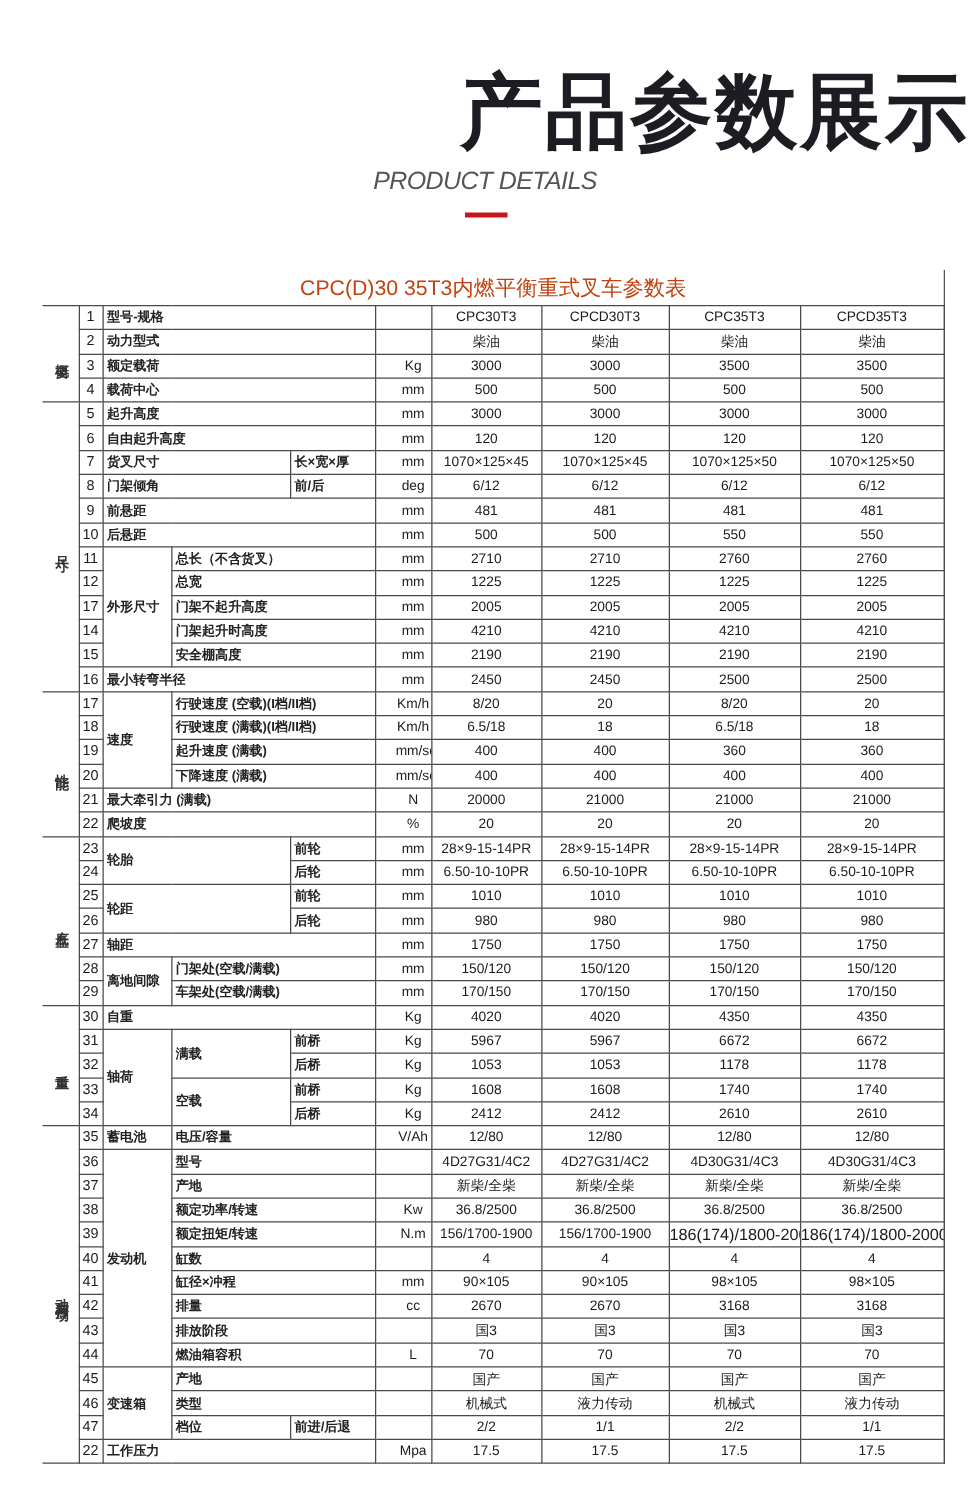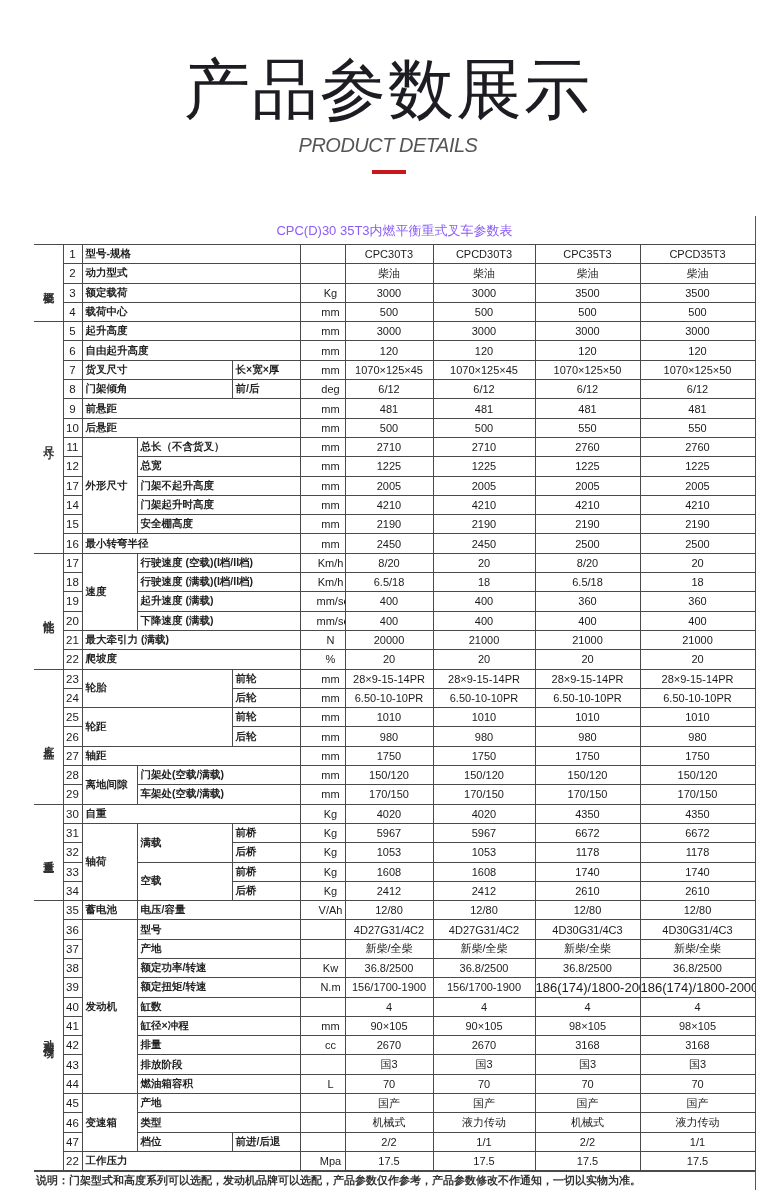--- a/index.html
+++ b/index.html
@@ -1,25 +1,25 @@
 <!DOCTYPE html>
 <html><head>
 <meta charset="utf-8">
 <style>
   html, body { margin:0; padding:0; background:#ffffff; }
   body { width:776px; height:1200px; overflow:hidden; position:relative;
          font-family:"DejaVu Sans","Liberation Sans",sans-serif; color:#1b1b1b; }
-  .hero-title { position:absolute; left:0; top:52px; width:776px; text-align:center;
-    font-size:66px; font-weight:normal; letter-spacing:2px; color:#1c1c22; line-height:76px; }
+  .hero-title { position:absolute; left:0; top:52px; width:776px; text-align:right;
+    font-size:66px; font-weight:bold; letter-spacing:2px; color:#1c1c22; line-height:76px; }
   .hero-sub { position:absolute; left:0; top:134px; width:776px; text-align:center;
     font-family:"Liberation Sans",sans-serif; font-style:italic; font-size:20px; color:#555; letter-spacing:-0.5px; }
   .hero-bar { position:absolute; left:372px; top:170px; width:34px; height:4px; background:#c8161d; }
   .table-frame { position:absolute; left:34px; top:216px; width:721px; border-right:1.5px solid #555; }
   .table-title { height:28px; line-height:30px; text-align:center; font-family:"Liberation Sans",sans-serif;
-    font-size:13px; color:#8b5cf6; }
+    font-size:17px; color:#c2410c; }
   table { border-collapse:collapse; width:721px; table-layout:fixed;
     font-family:"Liberation Sans",sans-serif; font-size:11px; }
   td { border:1.3px solid #4a4a4a; height:18.3px; padding:0; text-align:center; white-space:nowrap; overflow:hidden; }
   td.cat { border-left:none; border-right:1.3px solid #4a4a4a; font-size:11px; font-weight:bold; color:#333; }
   td.num { font-size:11.5px; }
   td.lbl { text-align:left; padding-left:3px; font-size:10.5px; font-weight:bold; color:#222; }
   td.unit { font-size:11px;padding-left:16px; }
   td.val { font-size:11px; }
   td.small { font-size:13px; }
   .vert { writing-mode:vertical-rl; letter-spacing:2px; display:inline-block; }
@@ -496,14 +496,13 @@
           <td class="num">22</td>
           <td class="lbl" colspan="3">工作压力</td>
           <td class="unit">Mpa</td>
           <td class="val">17.5</td>
           <td class="val">17.5</td>
           <td class="val">17.5</td>
           <td class="val">17.5</td>
         </tr>
       </tbody>
   </table>
-  <div class="note">说明：门架型式和高度系列可以选配，发动机品牌可以选配，产品参数仅作参考，产品参数修改不作通知，一切以实物为准。</div>
 </div>
 
 </body></html>

